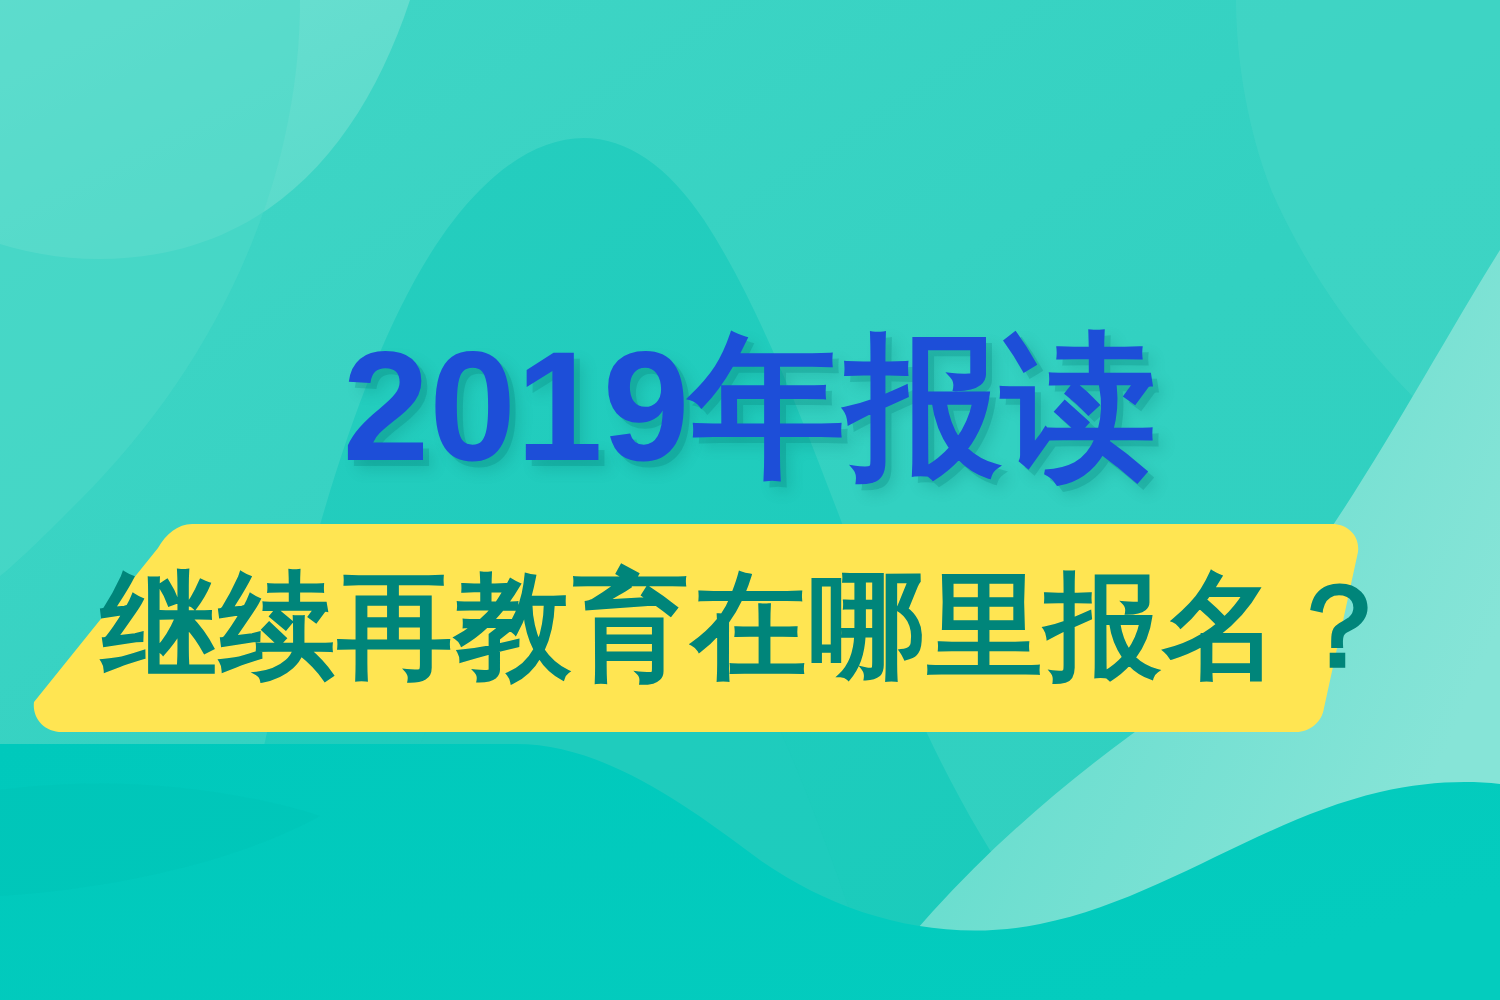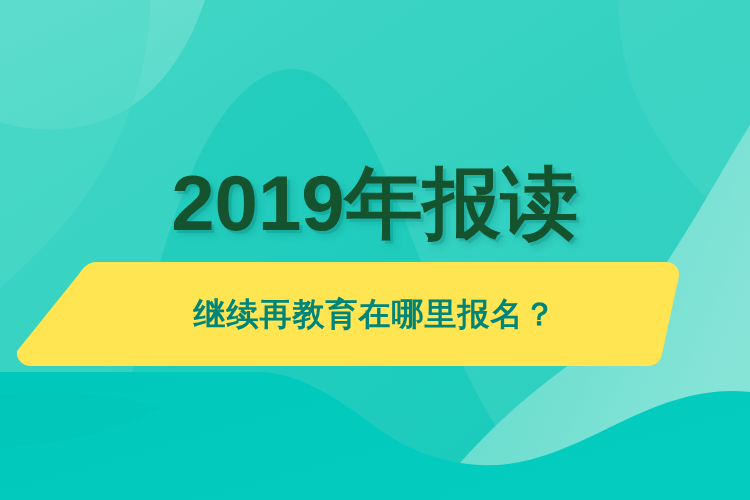--- a/index.html
+++ b/index.html
@@ -32,21 +32,21 @@
   
   #headline {
     position: absolute;
     left: 0;
     top: 160px;
     width: 750px;
     text-align: center;
     font-size: 78px;
     line-height: 86px;
     font-weight: 700;
-    color: #14532d;
+    color: #1d4ed8;
     letter-spacing: 0px;
     white-space: nowrap;
     text-shadow:
        3px 3px 0 rgba(0,120,112,0.22),
        5px 5px 7px rgba(0,110,102,0.20);
     font-family: "Liberation Sans", "DejaVu Sans", sans-serif;
   }
 
   
   #subhead-wrap {
@@ -65,21 +65,21 @@
   }
   #subhead-text {
     position: absolute;
     left: 0;
     top: 0;
     width: 750px;
     height: 104px;
     display: flex;
     align-items: center;
     justify-content: center;
-    font-size: 32px;
+    font-size: 58px;
     line-height: 56px;
     font-weight: 700;
     color: #00857A;
     white-space: nowrap;
     letter-spacing: 1px;
     font-family: "Liberation Sans", "DejaVu Sans", sans-serif;
   }
 </style>
 </head>
 <body>

